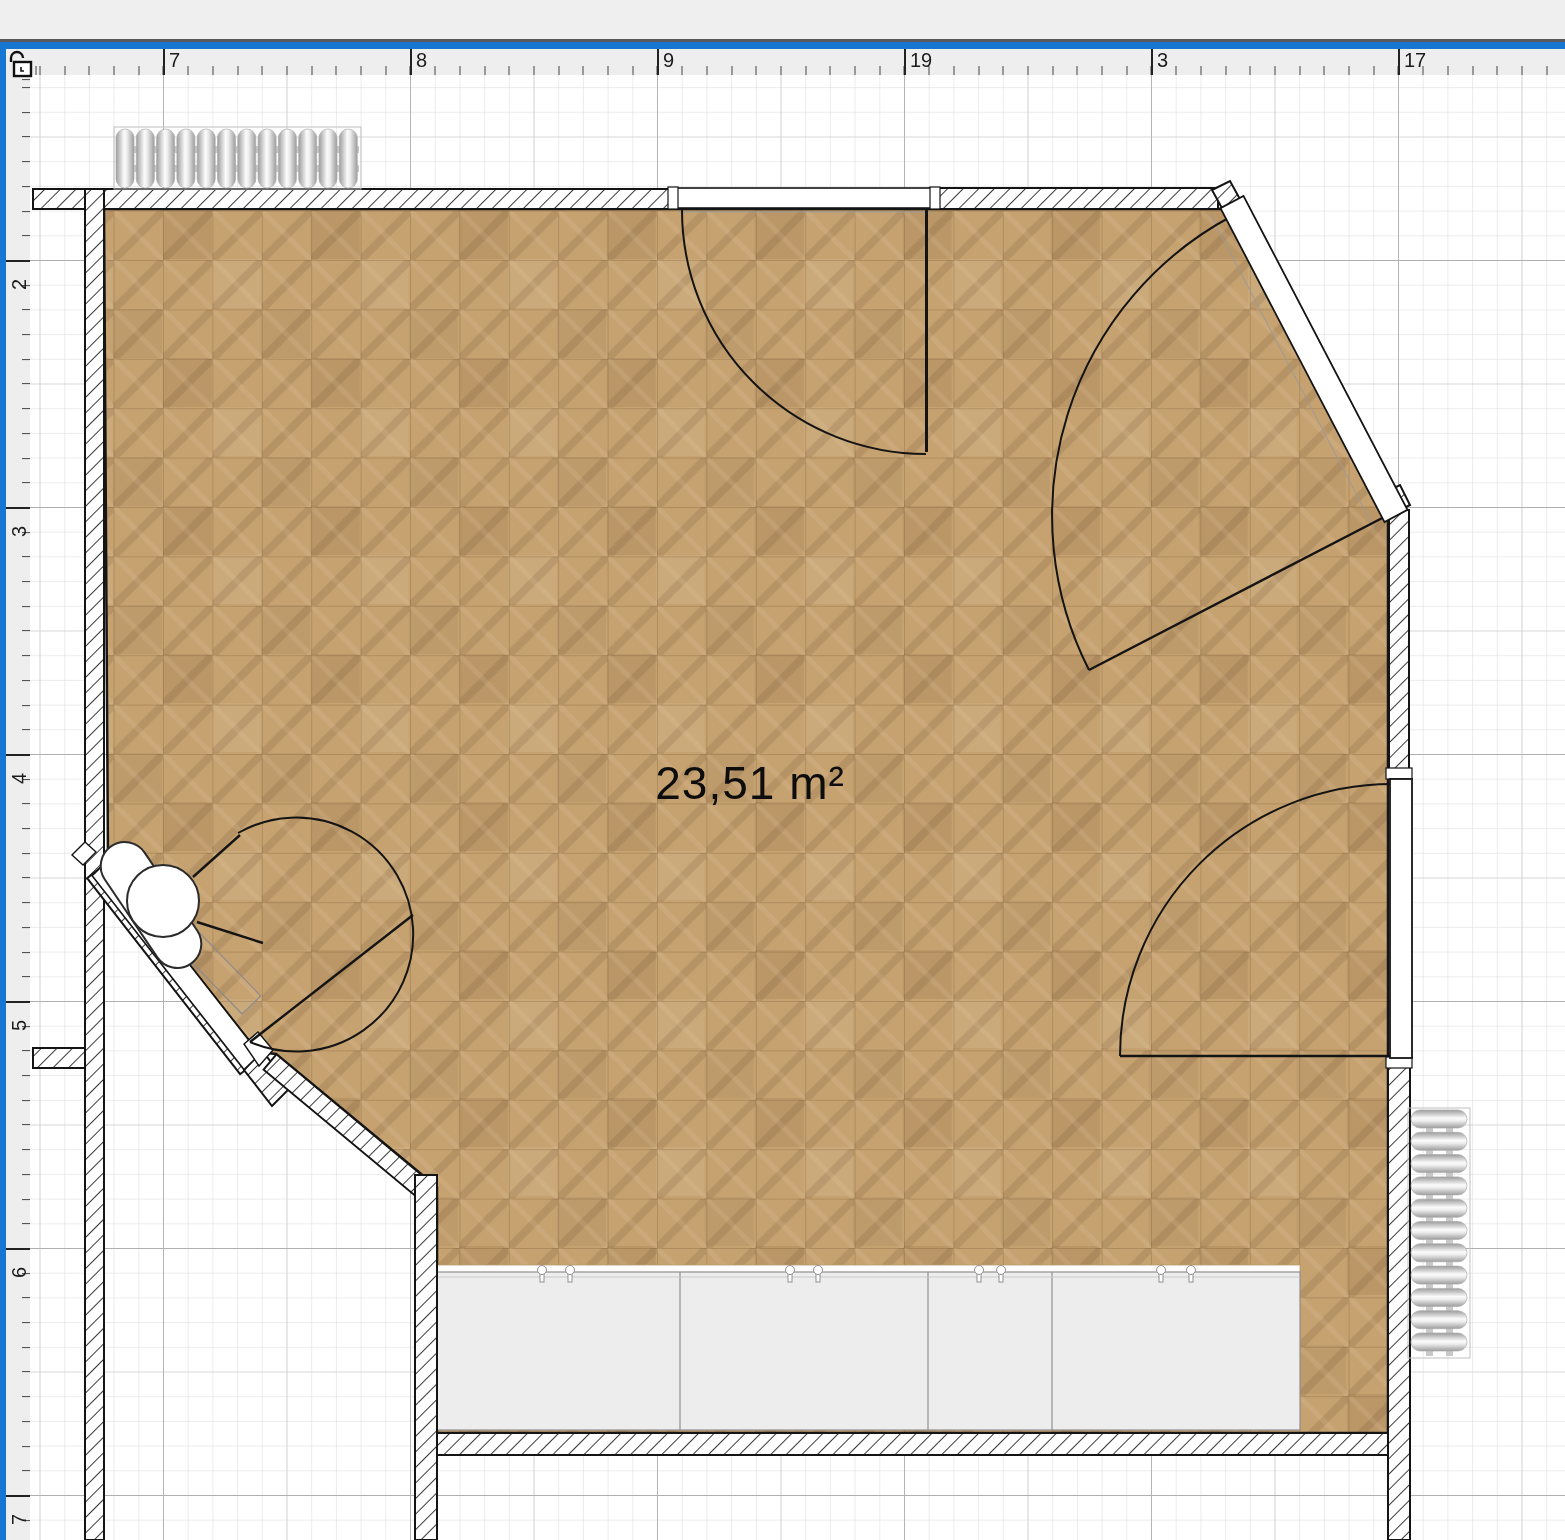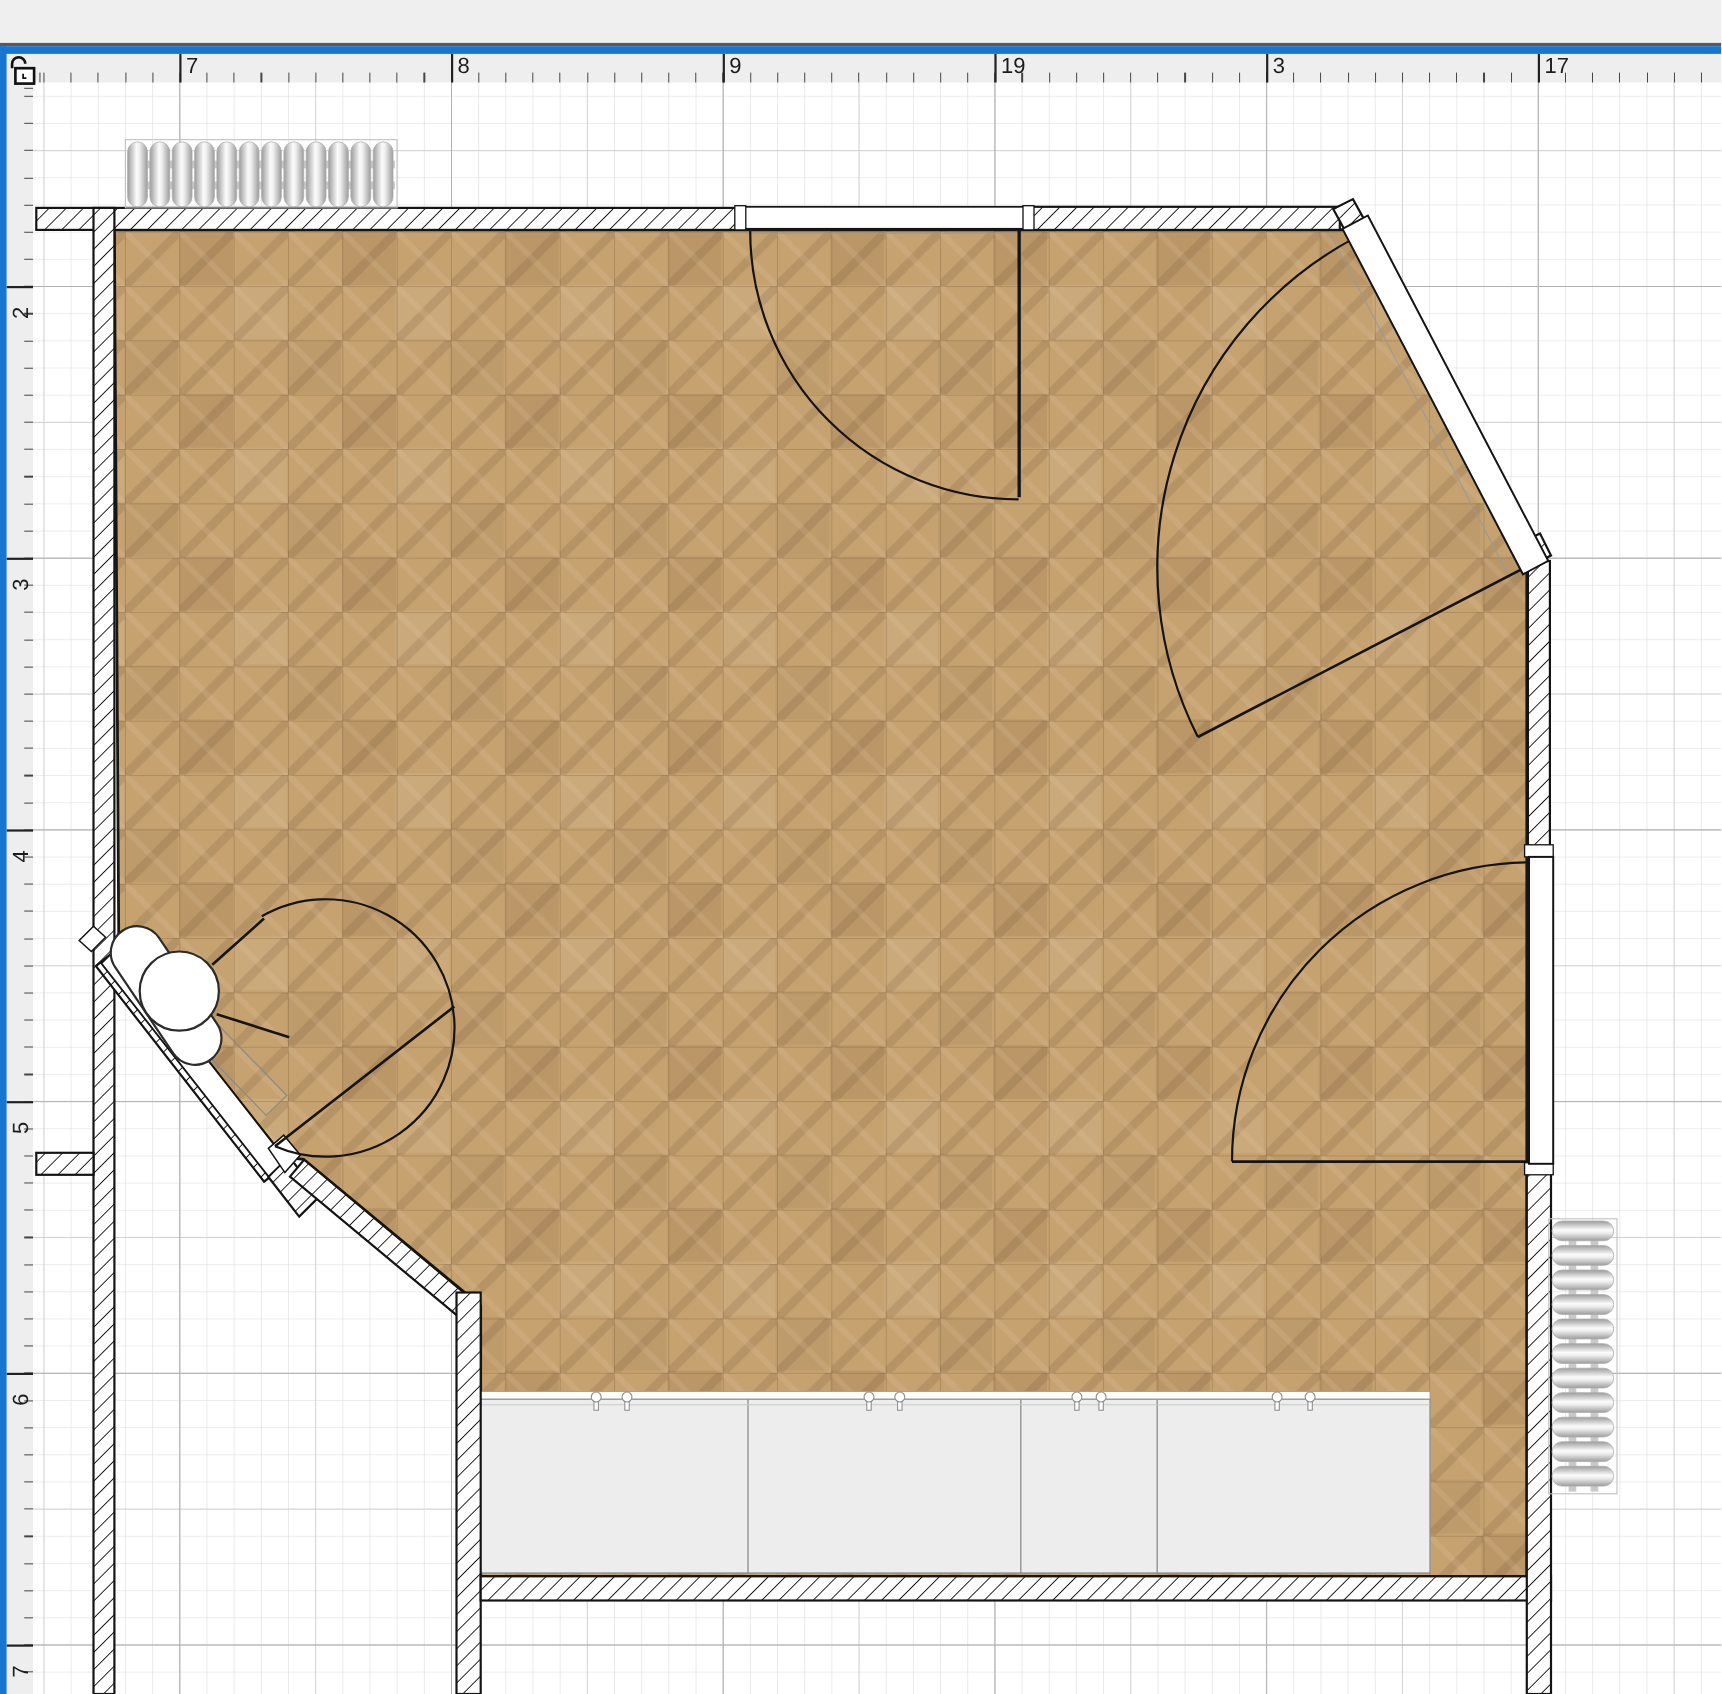--- a/index.html
+++ b/index.html
@@ -213,20 +213,21 @@
         <rect x="1411" y="1221.5" width="56" height="18" rx="9"></rect>
         <rect x="1411" y="1243.8" width="56" height="18" rx="9"></rect>
         <rect x="1411" y="1266.1" width="56" height="18" rx="9"></rect>
         <rect x="1411" y="1288.4" width="56" height="18" rx="9"></rect>
         <rect x="1411" y="1310.7" width="56" height="18" rx="9"></rect>
         <rect x="1411" y="1333.0" width="56" height="18" rx="9"></rect>
       </g>
     </g>
   </svg>
 
+  <div class="area-label">23,51 m²</div>
 
   <div class="top-strip"></div>
   <div class="top-strip-edge"></div>
   <div class="focus-top" style="background:#1876d3"></div>
   <div class="focus-left" style="background:#1876d3"></div>
 
   <div class="ruler-top">
     <div class="minor-ticks"></div>
     <div class="major" style="left:133px"></div>
     <div class="major" style="left:380px"></div>

